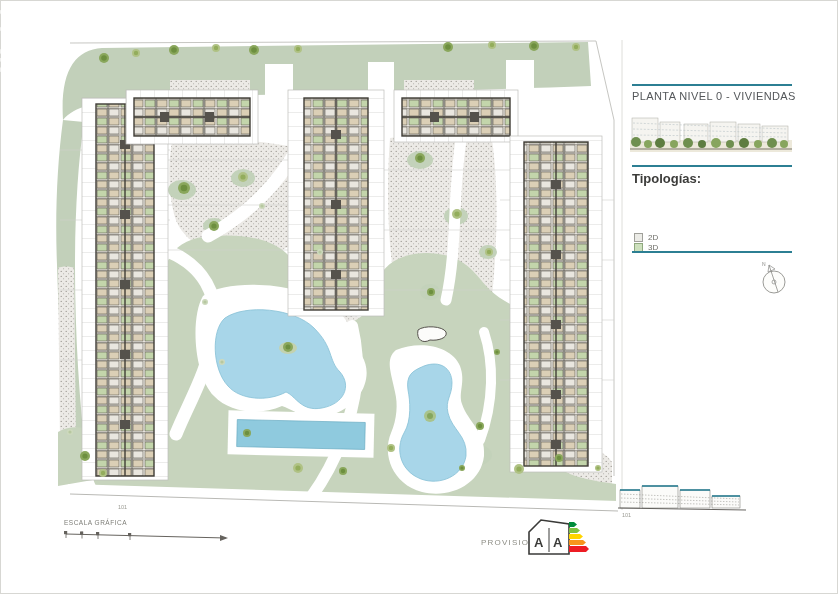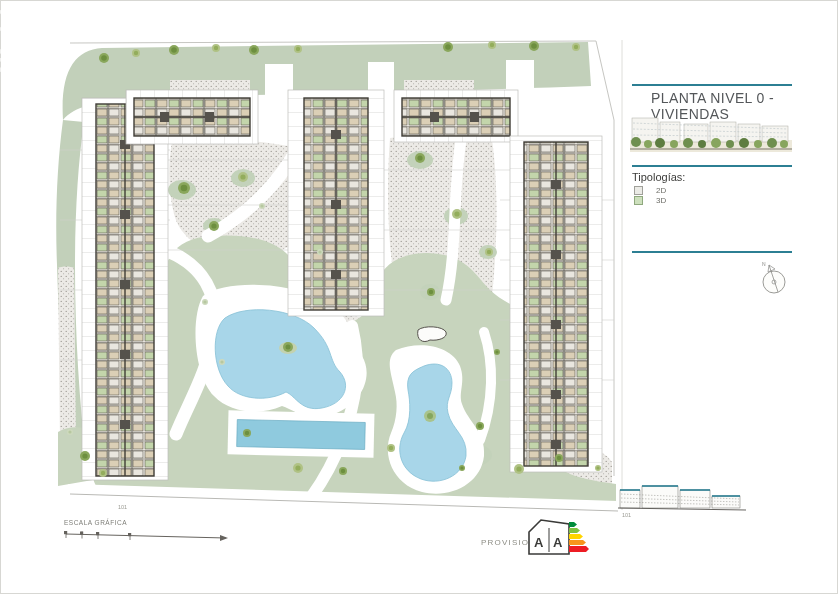--- a/index.html
+++ b/index.html
@@ -4,23 +4,23 @@
 <style>
   html,body{margin:0;padding:0;background:#fff;}
   .stage{position:relative;width:838px;height:594px;background:#ffffff;overflow:hidden;
          font-family:"Liberation Sans", sans-serif;box-shadow:inset 0 0 0 1px #d7d7d3;}
   .abs{position:absolute;}
   svg{display:block;}
   .watermark{position:absolute;left:-14px;top:-2px;color:rgba(255,255,255,0.62);
              font-weight:bold;font-size:42px;line-height:0.95;letter-spacing:2px;pointer-events:none;}
   .watermark span{display:block;}
   .panel-rule{position:absolute;left:632px;width:160px;height:2px;background:#2c7f93;}
-  .plan-title{position:absolute;left:632px;top:90px;font-size:14px;color:#54575a;letter-spacing:0.4px;margin-left:19px;}
-  .legend-heading{position:absolute;left:632px;top:171px;font-size:11px;font-weight:normal;color:#3c3c3a;}
-  .legend-item{position:absolute;left:634px;font-size:8px;color:#6e6e68;display:flex;align-items:center;gap:13px;}
+  .plan-title{position:absolute;left:632px;top:90px;font-size:11px;color:#54575a;letter-spacing:0.4px;}
+  .legend-heading{position:absolute;left:632px;top:171px;font-size:13px;font-weight:bold;color:#3c3c3a;}
+  .legend-item{position:absolute;left:634px;font-size:8px;color:#6e6e68;display:flex;align-items:center;gap:5px;margin-top:47px;}
   .sw{width:9px;height:9px;display:inline-block;box-sizing:border-box;}
   .sw-2d{background:#ebebe6;border:1px solid #a0a09a;}
   .sw-3d{background:#cde0bd;border:1px solid #8fa87e;}
   .scale-label{position:absolute;left:64px;top:519px;font-size:6.5px;color:#7d7d77;letter-spacing:0.5px;}
   .tiny-note{position:absolute;font-size:5.5px;color:#9a9a92;}
   .provisional{position:absolute;left:481px;top:538px;font-size:8px;color:#8d8d85;letter-spacing:1.2px;}
 </style>
 </head>
 <body>
 

